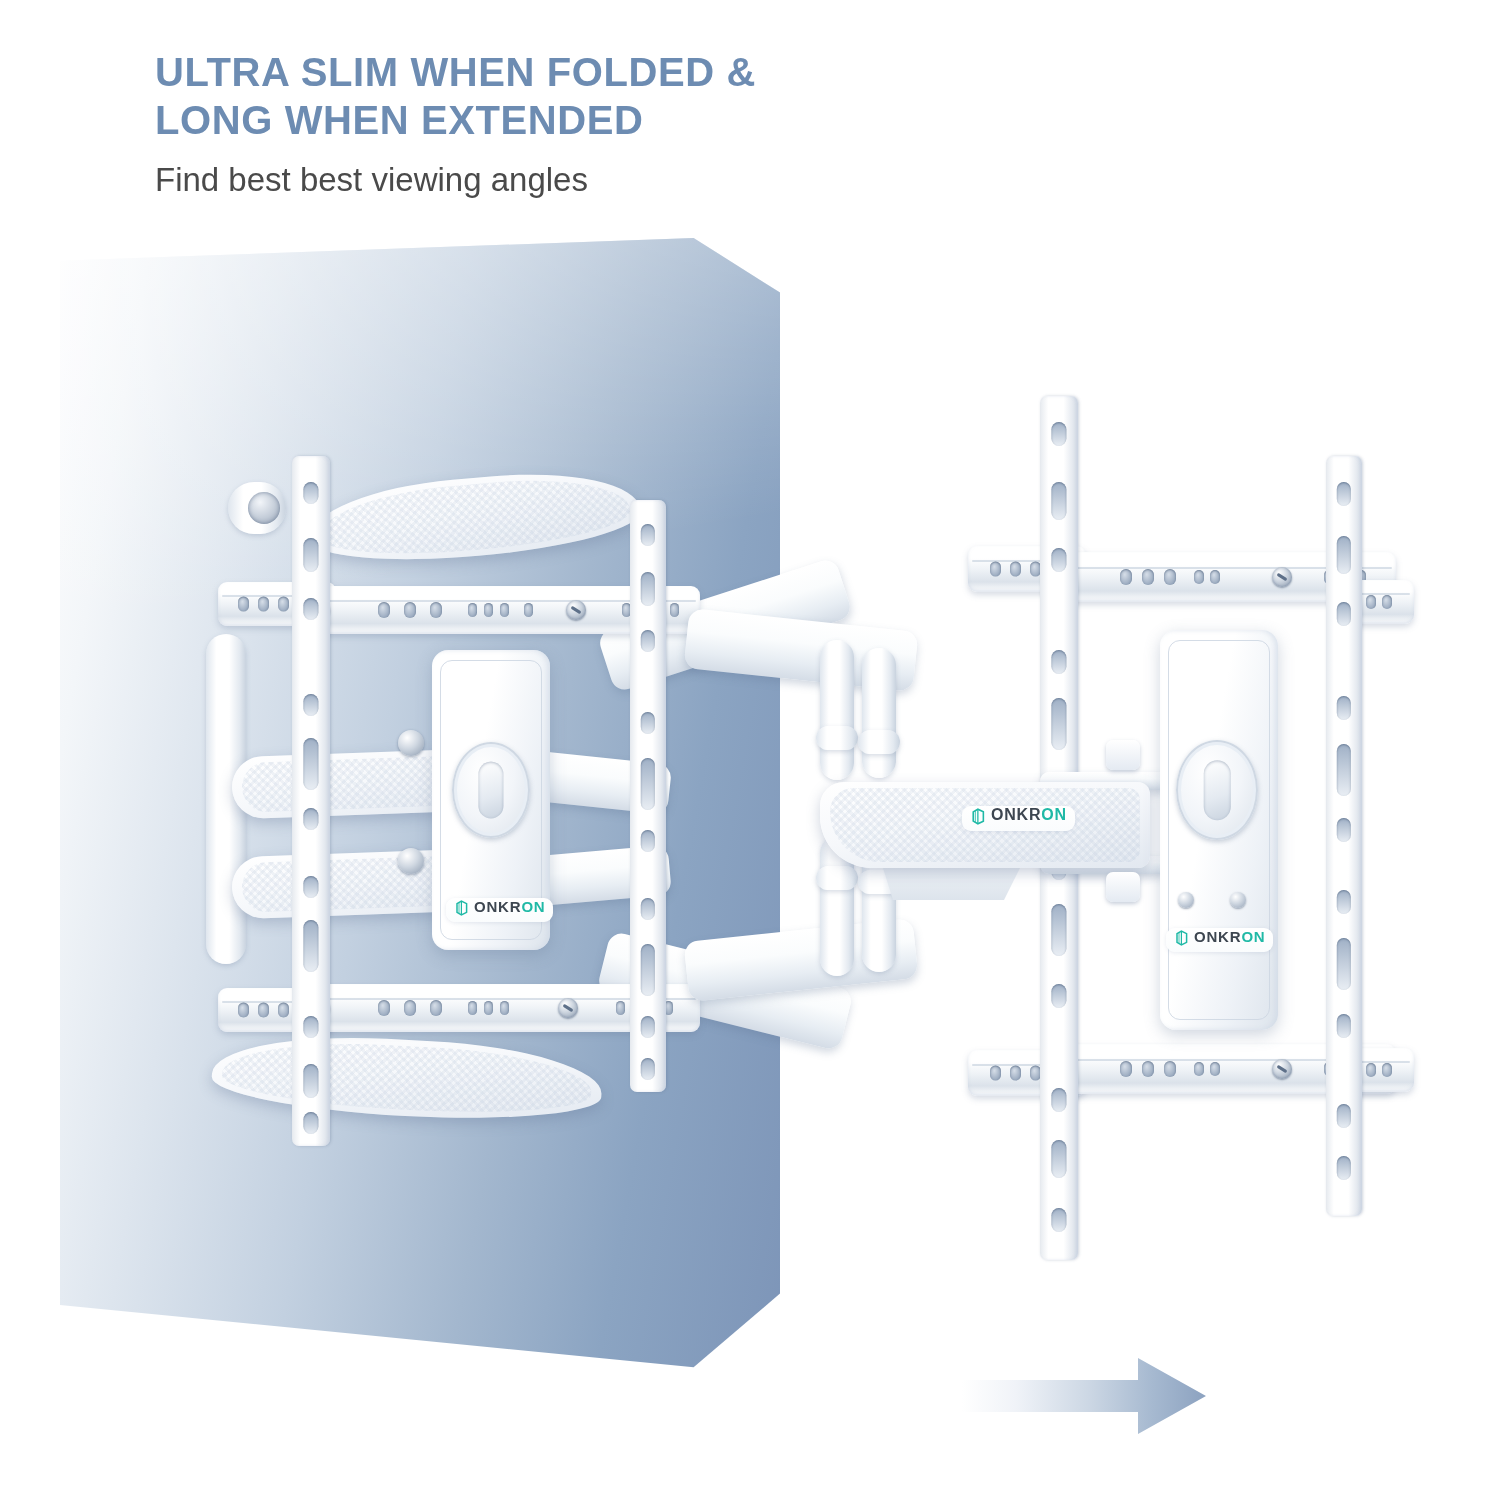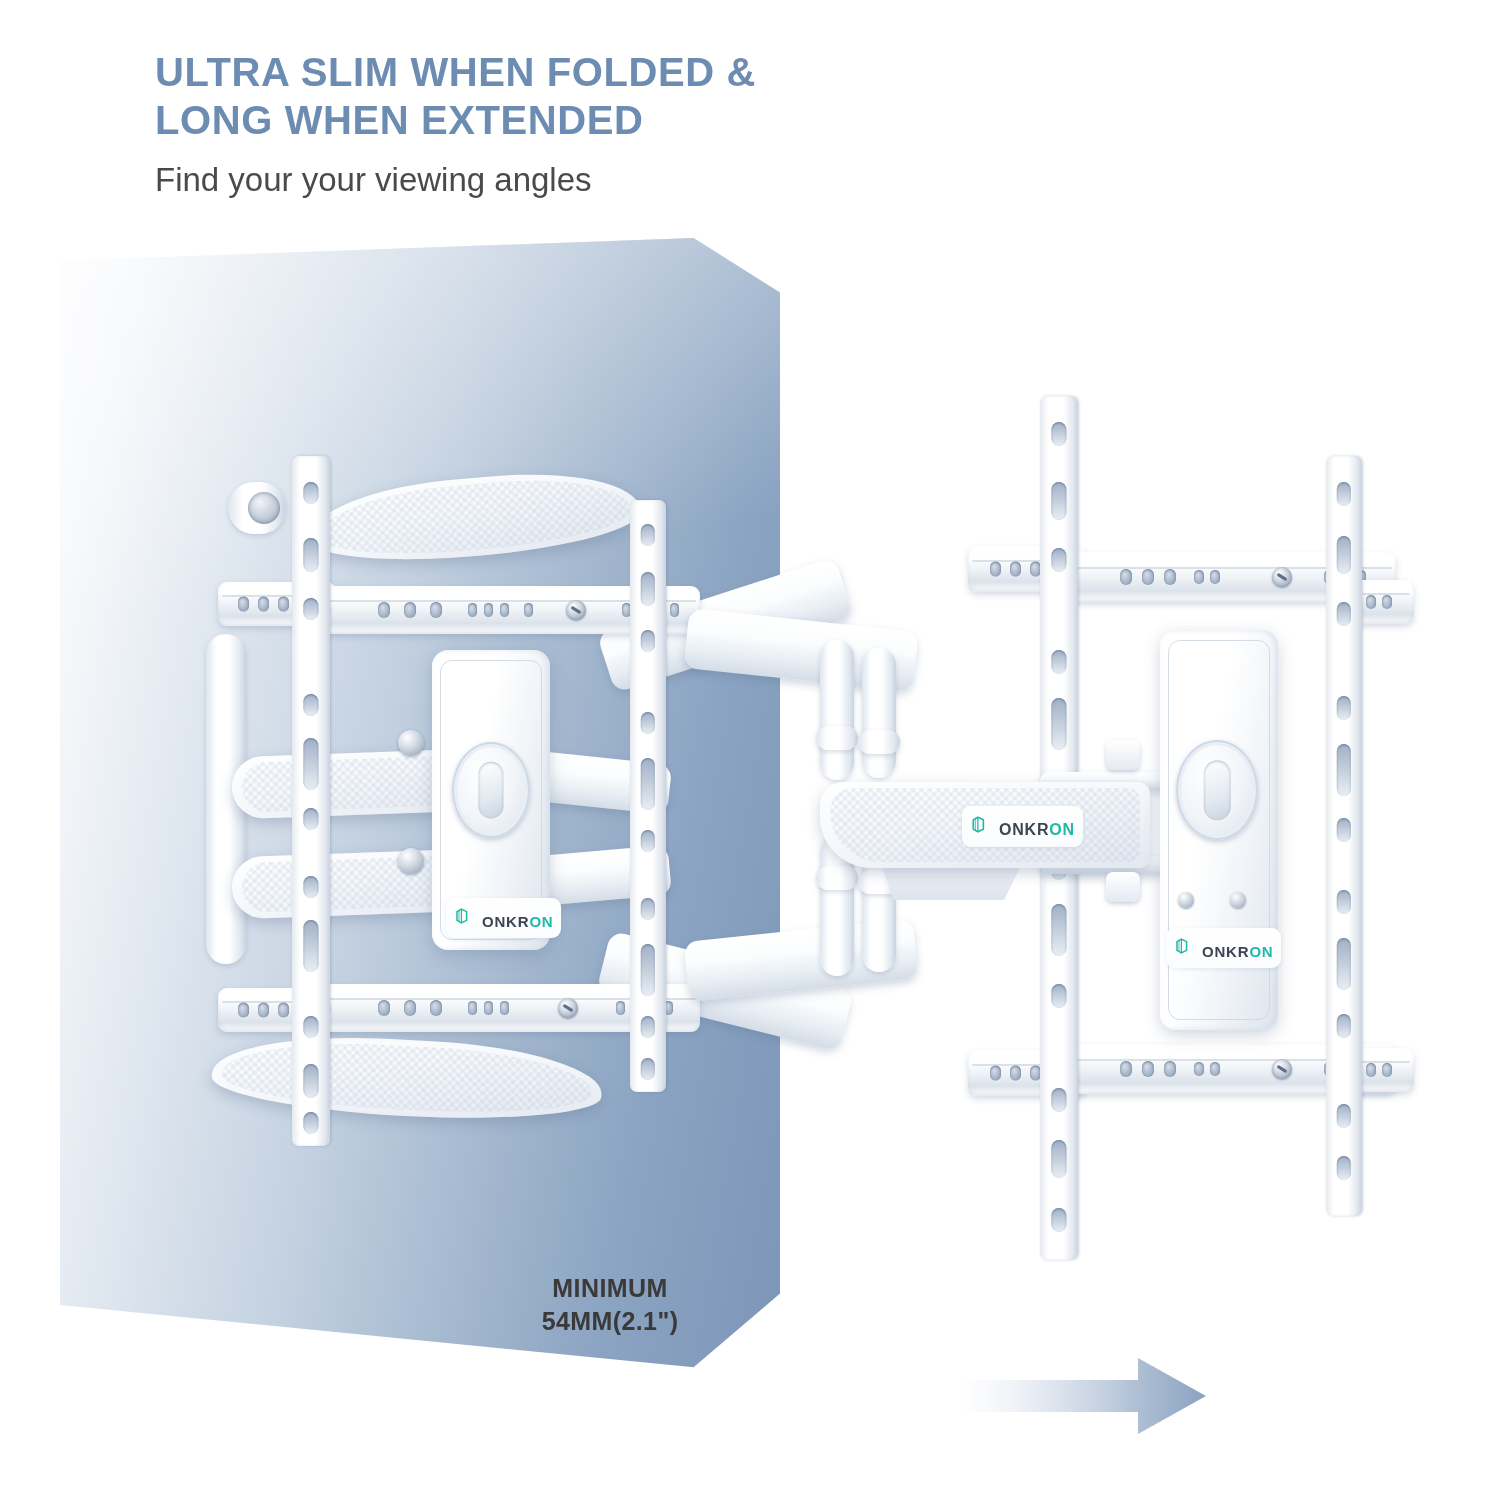--- a/index.html
+++ b/index.html
@@ -178,25 +178,25 @@
     border-radius: inherit;
     background:
       repeating-linear-gradient(45deg, rgba(180,195,215,0.16) 0 3px, rgba(255,255,255,0) 3px 6px),
       repeating-linear-gradient(-45deg, rgba(180,195,215,0.16) 0 3px, rgba(255,255,255,0) 3px 6px);
   }
 
   
   .onkron {
     position: absolute;
     display: flex;
-    align-items: flex-end;
-    gap: 12px;
+    align-items: flex-start;
+    gap: 4px;
     background: linear-gradient(180deg,#ffffff 0%,#fafcfd 100%);
     border-radius: 9px;
-    padding: 9px 8px;
+    padding: 1px 8px;
     box-shadow: 0 1px 4px rgba(120,140,170,0.18);
   }
   .onkron .cube { flex: none; }
   .onkron .wordmark {
     font-weight: bold;
     letter-spacing: 0.8px;
     color: #3d4650;
     line-height: 1;
     white-space: nowrap;
   }
@@ -218,21 +218,21 @@
   .arrow-wrap { position: absolute; left: 960px; top: 1352px; width: 250px; height: 88px; }
 </style>
 </head>
 <body>
 
 <div id="stage">
 
   <div class="header">
     <div class="headline">ULTRA SLIM WHEN FOLDED &amp;
 LONG WHEN EXTENDED</div>
-    <div class="subline">Find your your viewing angles</div>
+    <div class="subline">Find best best viewing angles</div>
   </div>
 
   <div class="wall-panel">
     <div class="wall-panel-hi"></div>
   </div>
 
   <div>
 
     <div class="arm-pad" style="left:310px; top:478px; width:330px; height:78px; transform:rotate(-5deg); z-index:6;"></div>
 
@@ -487,22 +487,20 @@
         <svg width="16" height="18" viewBox="0 0 16 18" aria-hidden="true">
           <path d="M3 4.6 L7.4 2.1 L12.6 4.6 L12.6 13.4 L7.4 15.9 L3 13.4 Z" fill="none" stroke="#1fb9a6" stroke-width="1.5"></path>
           <path d="M7.4 2.1 L7.4 15.9" fill="none" stroke="#1fb9a6" stroke-width="1.2"></path>
           <path d="M5.0 3.6 L5.0 14.6" fill="none" stroke="#1fb9a6" stroke-width="1.1" opacity="0.75"></path>
         </svg>
       </span>
       <span class="wordmark" style="font-size:15px;"><span>ONKR</span><span class="accent">ON</span></span>
     </div>
   </div>
 
-  <div class="caption" style="left:450px; top:1272px; width:320px;">MINIMUM
-54MM(2.1")</div>
 
 
   <div class="arrow-wrap">
     <svg width="250" height="88" viewBox="0 0 250 88" aria-hidden="true">
       <defs>
         <linearGradient id="arrowGrad" x1="0" y1="0" x2="1" y2="0">
           <stop offset="0%" stop-color="#ffffff"></stop>
           <stop offset="22%" stop-color="#f0f3f8"></stop>
           <stop offset="52%" stop-color="#ccd7e4"></stop>
           <stop offset="78%" stop-color="#a6b9d0"></stop>

